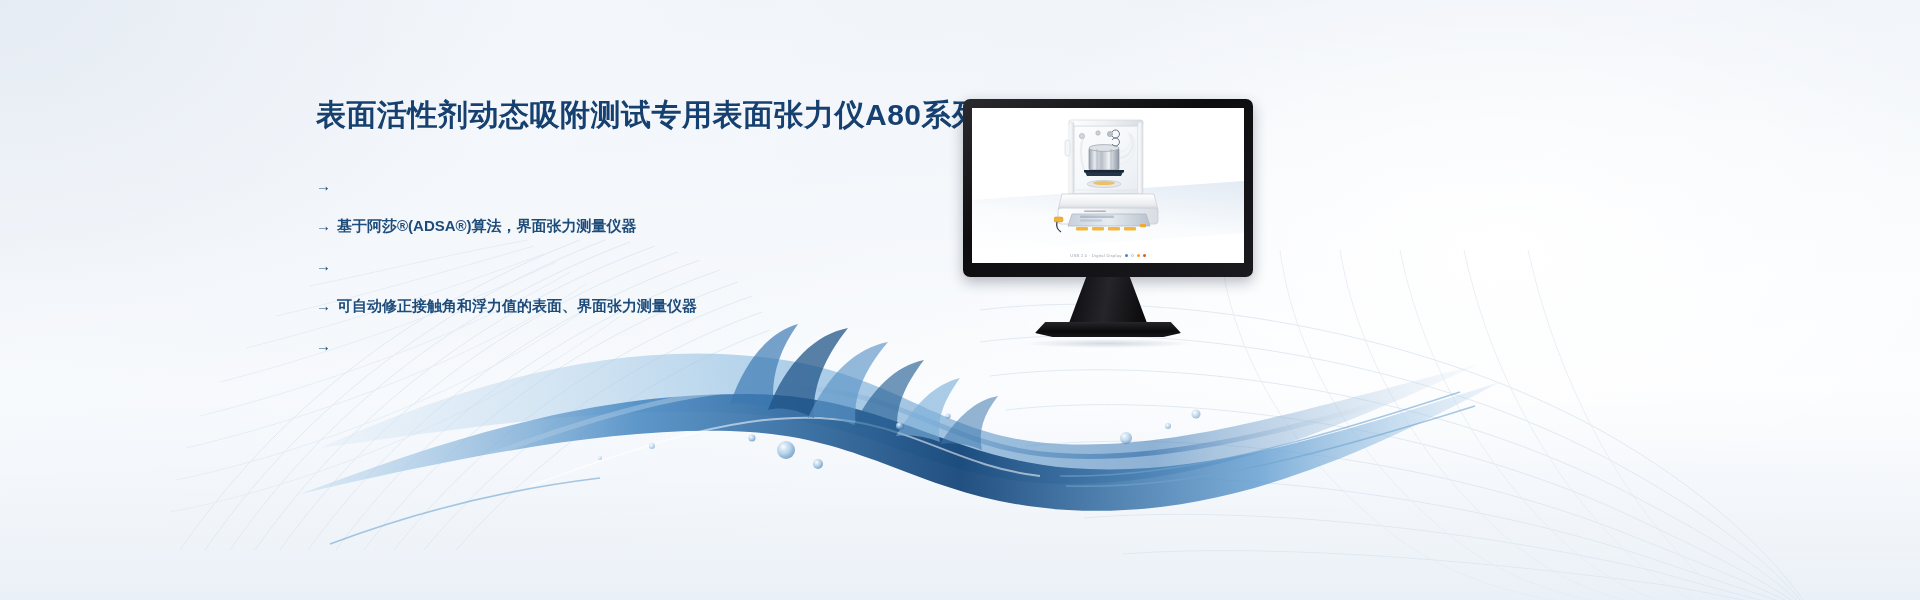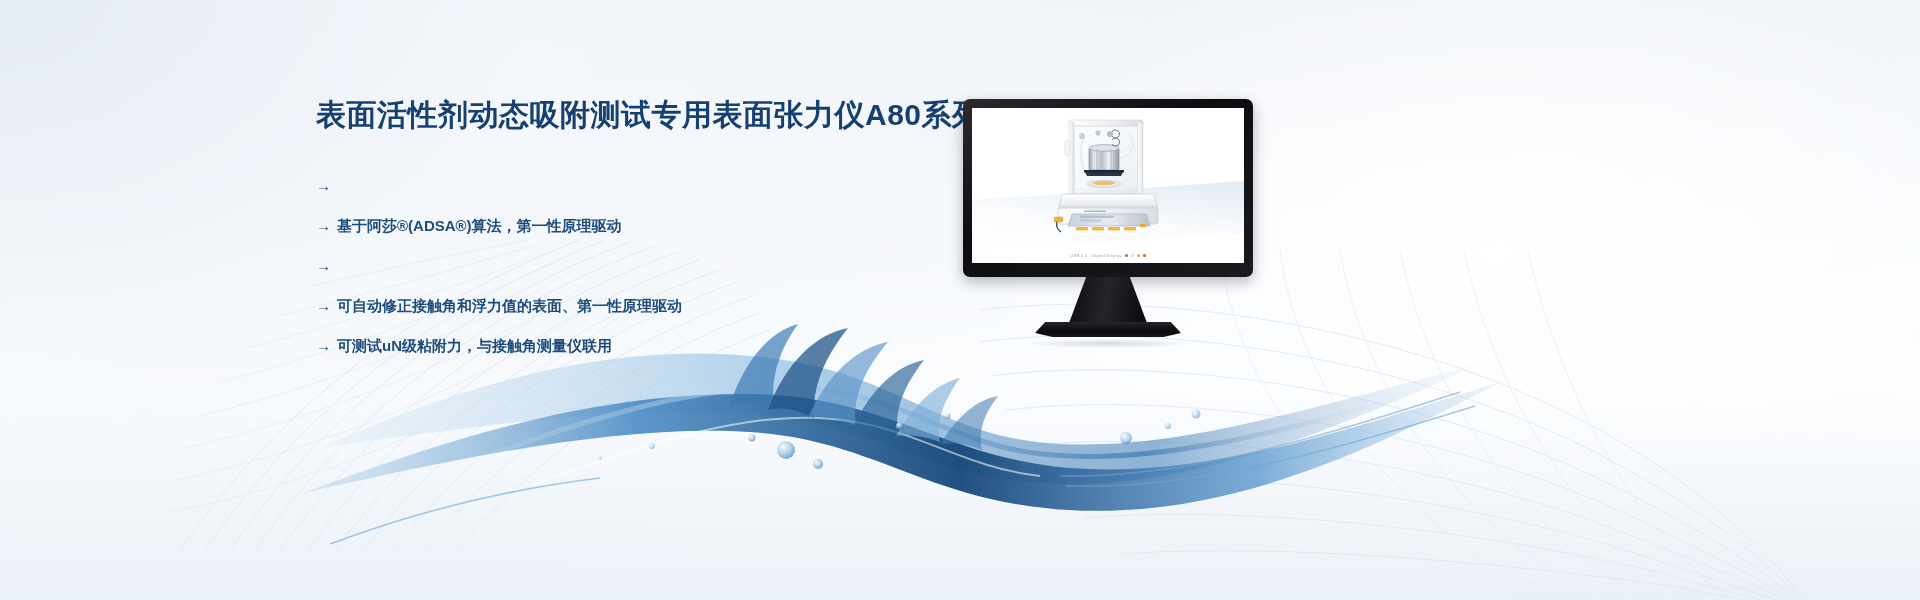--- a/index.html
+++ b/index.html
@@ -227,32 +227,31 @@
 
   <div id="text-block">
     <h1 id="page-title">表面活性剂动态吸附测试专用表面张力仪A80系列</h1>
 
     <ul id="feature-list">
       <li>
         <span class="arrow">→</span>
       </li>
       <li>
         <span class="arrow">→</span>
-        <span class="ftxt">基于阿莎®(ADSA®)算法，第一性原理驱动</span>
-      </li>
-      <li>
-        <span class="arrow">→</span>
-      </li>
-      <li>
-        <span class="arrow">→</span>
-        <span class="ftxt">可自动修正接触角和浮力值的表面、第一性原理驱动</span>
-      </li>
-      <li>
-        <span class="arrow">→</span>
-        <span class="ftxt">可测试uN级粘附力，与接触角测量仪联用</span>
+        <span class="ftxt">基于阿莎®(ADSA®)算法，界面张力测量仪器</span>
+      </li>
+      <li>
+        <span class="arrow">→</span>
+      </li>
+      <li>
+        <span class="arrow">→</span>
+        <span class="ftxt">可自动修正接触角和浮力值的表面、界面张力测量仪器</span>
+      </li>
+      <li>
+        <span class="arrow">→</span>
       </li>
     </ul>
   </div>
 
   <div id="monitor">
     <div class="mon-bezel">
       <div class="mon-screen">
         <div class="screen-floor"></div>
 
         <svg id="instrument" viewBox="0 0 108 136" fill="none">

